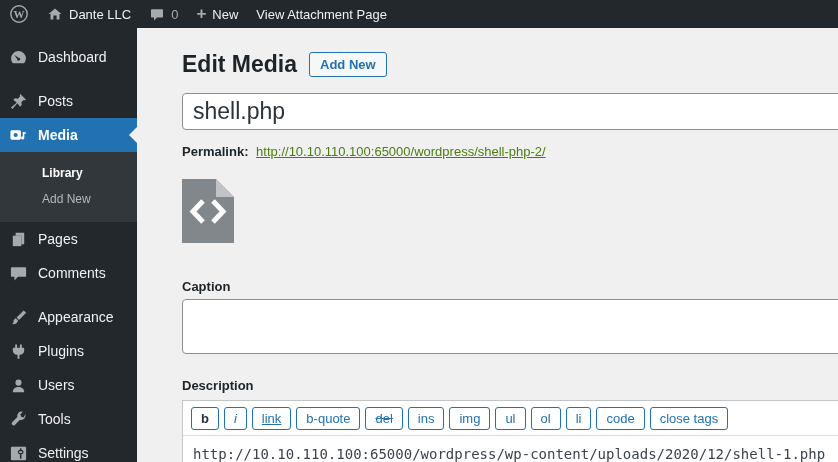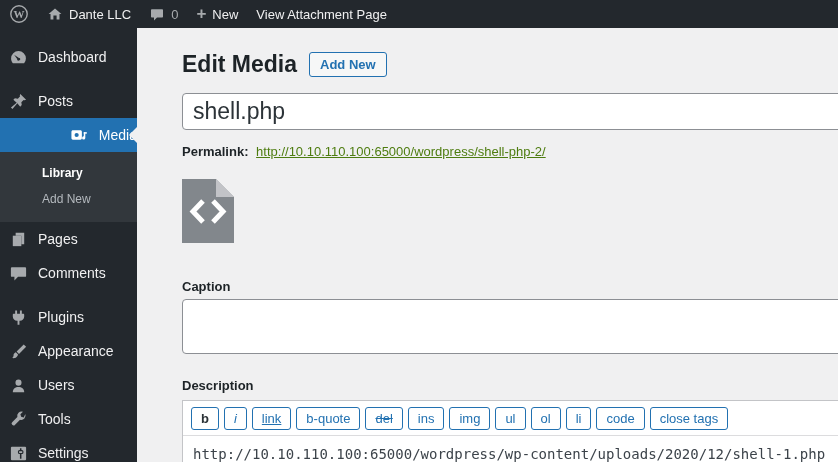--- a/index.html
+++ b/index.html
@@ -27,21 +27,21 @@
     position: absolute; top: 28px; left: 0; bottom: 0; width: 137px;
     background: #23282d; color: #f0f0f1; font-size: 14px;
     padding-top: 12px; z-index: 20;
   }
   .menu-item {
     display: flex; align-items: center; gap: 10px;
     height: 34px; padding-left: 9px; cursor: pointer; position: relative;
   }
   .menu-item svg { flex: 0 0 auto; }
   .menu-sep { height: 10px; }
-  .menu-item.active { background: #2271b1; color: #fff; font-weight: 400; justify-content: flex-end; }
+  .menu-item.active { background: #2271b1; color: #fff; font-weight: 700; }
   .menu-item.active .arrow {
     position: absolute; right: 0; top: 50%; transform: translateY(-50%);
     width: 0; height: 0;
     border-top: 8px solid transparent; border-bottom: 8px solid transparent;
     border-right: 8px solid #f0f0f1;
   }
   .submenu { background: #32373c; padding: 8px 0 10px 0; }
   .submenu-item {
     display: block; padding: 6px 0 6px 42px; font-size: 12px;
     color: #b4b9be; cursor: pointer;
@@ -176,31 +176,31 @@
     <svg width="19" height="19" viewBox="0 0 20 20">
       <path fill="#a7aaad" d="M3 3.5h14c.6 0 1 .4 1 1v8c0 .6-.4 1-1 1h-7.5l-3.8 3.8v-3.8H3c-.6 0-1-.4-1-1v-8c0-.6.4-1 1-1z"></path>
     </svg>
     <span>Comments</span>
   </div>
 
   <div class="menu-sep"></div>
 
   <div class="menu-item">
     <svg width="19" height="19" viewBox="0 0 20 20">
-      <path fill="#a7aaad" d="M6.5 2.5h2v3.5h3v-3.5h2v3.5H15c.5 0 1 .4 1 1v2c0 2.5-2 4.5-4.5 4.5H11v4H9v-4h-.5C6 13.5 4 11.5 4 9V7c0-.6.5-1 1-1h1.5z"></path>
-    </svg>
-    <span>Plugins</span>
-  </div>
-
-  <div class="menu-item">
-    <svg width="19" height="19" viewBox="0 0 20 20">
       <path fill="#a7aaad" d="M15.5 2.5L18 5l-7.5 7.5-2.5-2.5z"></path>
       <path fill="#a7aaad" d="M7.2 10.8l2.3 2.3s-.6 3.9-4.9 3.9c-1 0-1.6-.3-1.6-.3s2-.8 1.8-2.4c-.2-1.9 1.2-3.1 2.4-3.5z"></path>
     </svg>
     <span>Appearance</span>
+  </div>
+
+  <div class="menu-item">
+    <svg width="19" height="19" viewBox="0 0 20 20">
+      <path fill="#a7aaad" d="M6.5 2.5h2v3.5h3v-3.5h2v3.5H15c.5 0 1 .4 1 1v2c0 2.5-2 4.5-4.5 4.5H11v4H9v-4h-.5C6 13.5 4 11.5 4 9V7c0-.6.5-1 1-1h1.5z"></path>
+    </svg>
+    <span>Plugins</span>
   </div>
 
   <div class="menu-item">
     <svg width="19" height="19" viewBox="0 0 20 20">
       <circle cx="10" cy="7" r="3.2" fill="#a7aaad"></circle>
       <path fill="#a7aaad" d="M4 17c0-3.4 2.7-5.4 6-5.4s6 2 6 5.4z"></path>
     </svg>
     <span>Users</span>
   </div>
 

